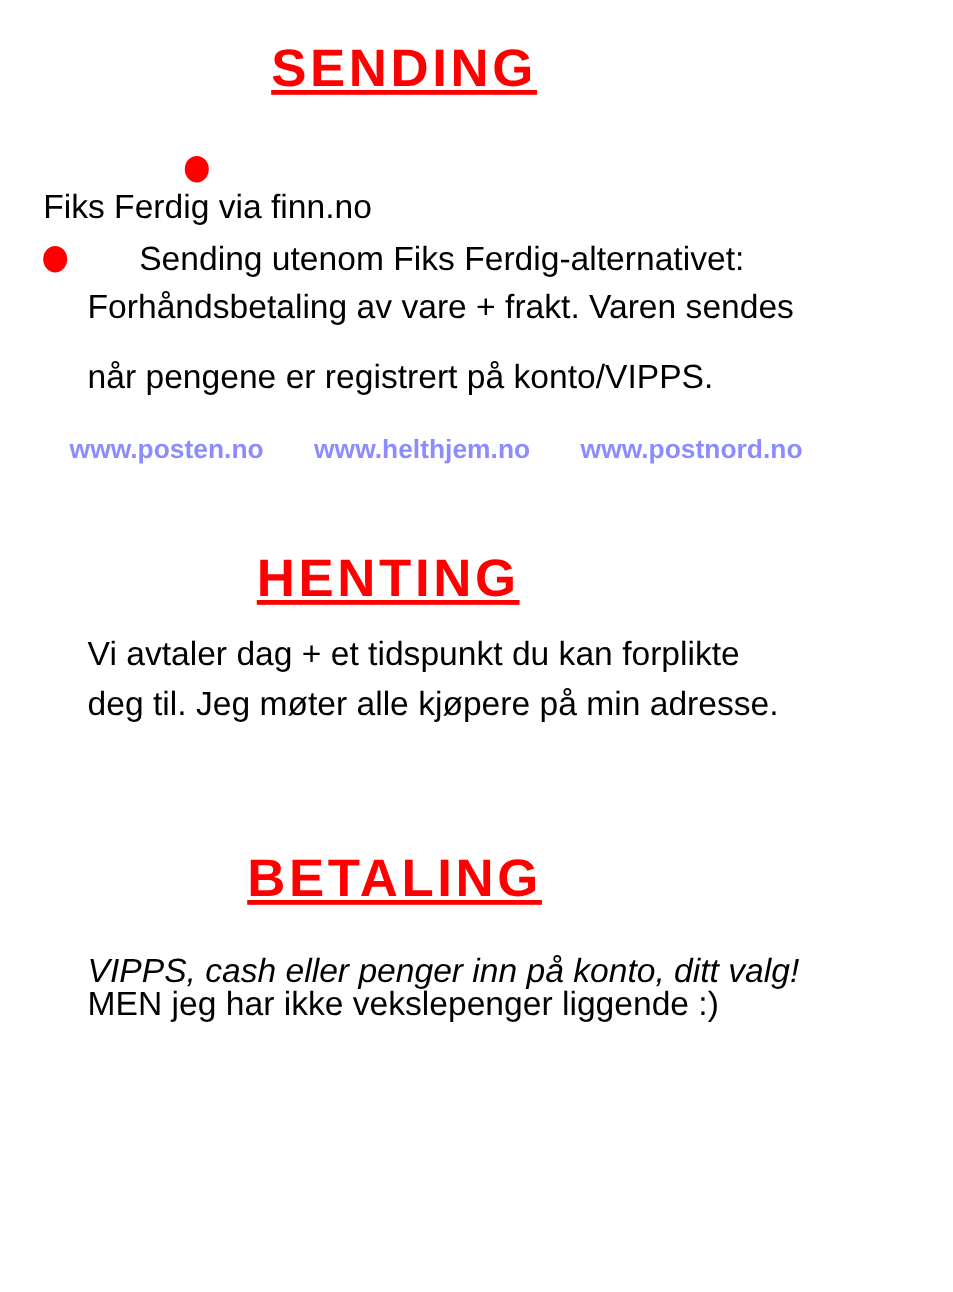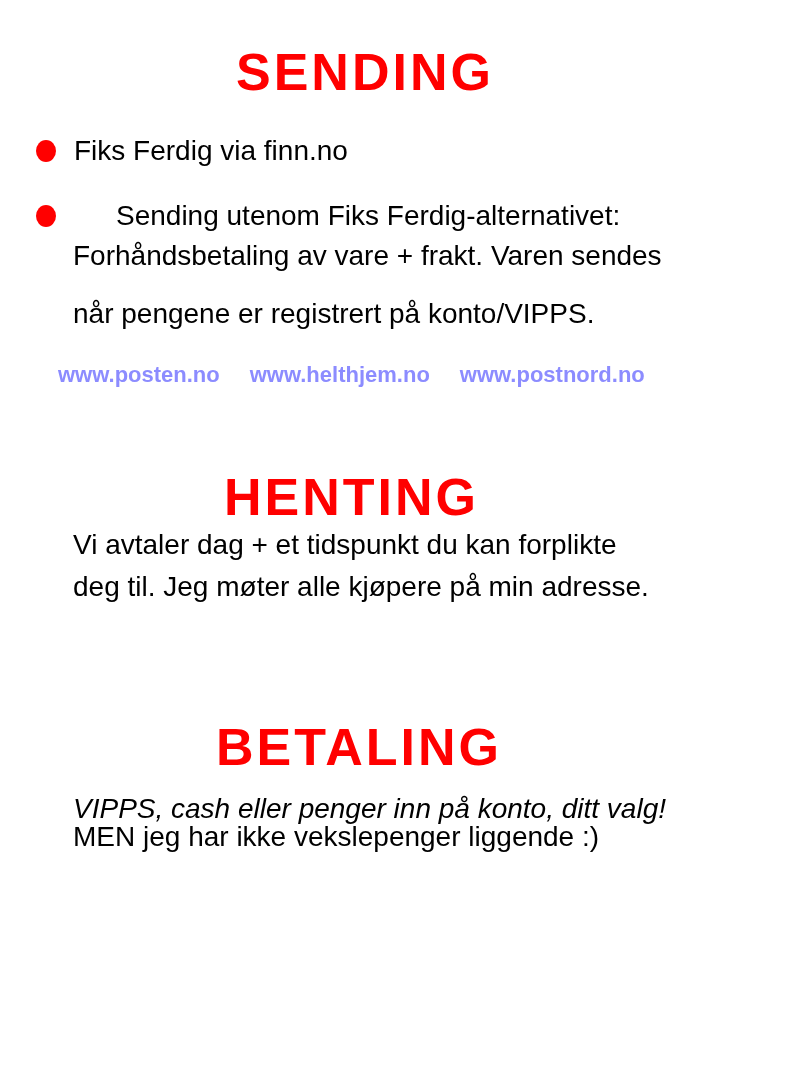--- a/index.html
+++ b/index.html
@@ -1,34 +1,34 @@
 <!DOCTYPE html>
 <html><head>
   <meta charset="utf-8">
   <style>
     html, body { margin: 0; padding: 0; background: #ffffff; }
     body { width: 794px; height: 1077px; position: relative; overflow: hidden;
            font-family: "Liberation Sans", sans-serif; color: #000; }
     .heading { position: absolute; color: #ff0000; font-weight: bold;
-               font-size: 52px; letter-spacing: 3px; line-height: 1; margin: 16px; }
+               font-size: 44px; letter-spacing: 3px; line-height: 1; margin: 6px; text-decoration: underline; }
     .bullet-row { position: absolute; left: 36px; display: flex; align-items: center; }
     .bullet { width: 20px; height: 22px; border-radius: 50%; background: #ff0000;
               margin-right: 18px; flex: none; }
     .text { font-size: 28px; line-height: 42px; }
     .para { position: absolute; left: 73px; font-size: 28px; line-height: 42px; margin: 0; }
-    .links { position: absolute; top: 362px; left: 58px; display: flex; gap: 30px;
+    .links { position: absolute; top: 362px; left: 58px; display: flex; gap: 42px;
              font-size: 22px; font-weight: bold; color: #8c8cff; }
     .links a { color: inherit; text-decoration: none; }
   </style>
 </head>
 <body>
 
 <h1 class="heading" style="left:220px; top:30px;">SENDING</h1>
 
-<div class="bullet-row" style="top:130px;">
+<div class="bullet-row" style="top:130px;flex-direction:column;">
   <span class="bullet"></span>
   <span class="text">Fiks Ferdig via finn.no</span>
 </div>
 <div class="bullet-row" style="top:195px;gap:42px;">
   <span class="bullet"></span>
   <span class="text">Sending utenom Fiks Ferdig-alternativet:</span>
 </div>
 
 <p class="para" style="top:235px;">Forhåndsbetaling av vare + frakt. Varen sendes</p>
 <p class="para" style="top:293px;">når pengene er registrert på konto/VIPPS.</p>

